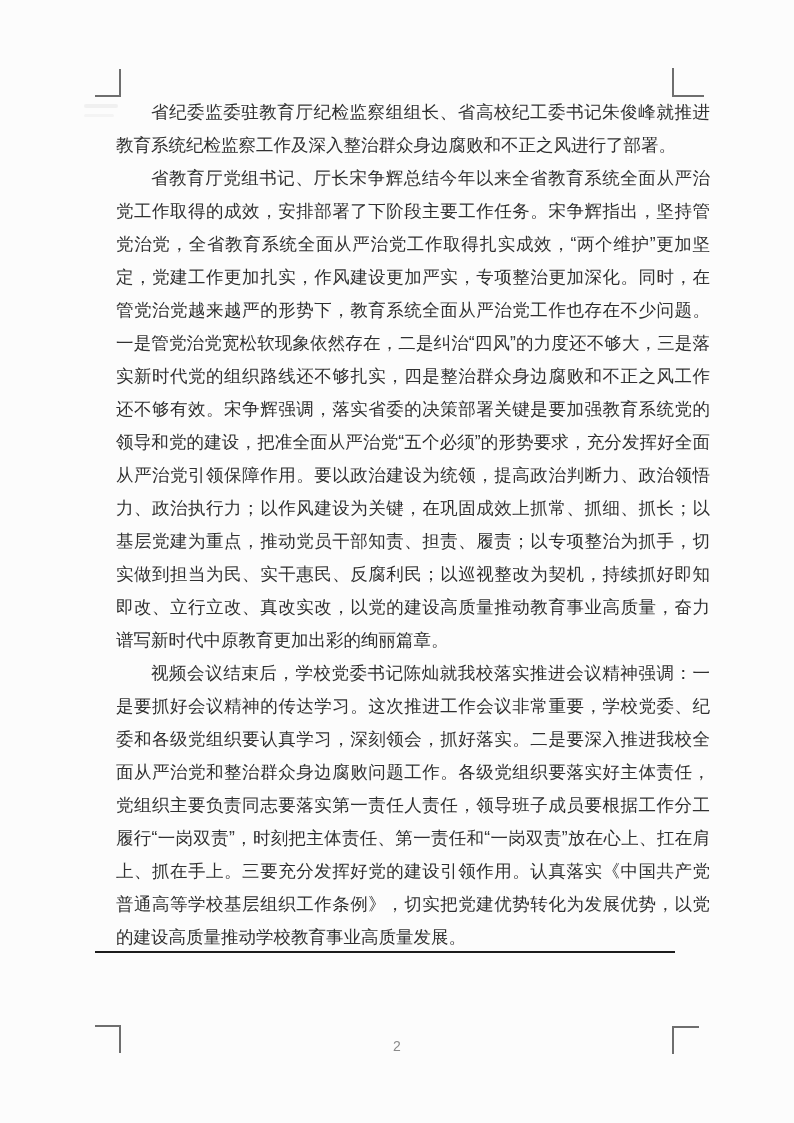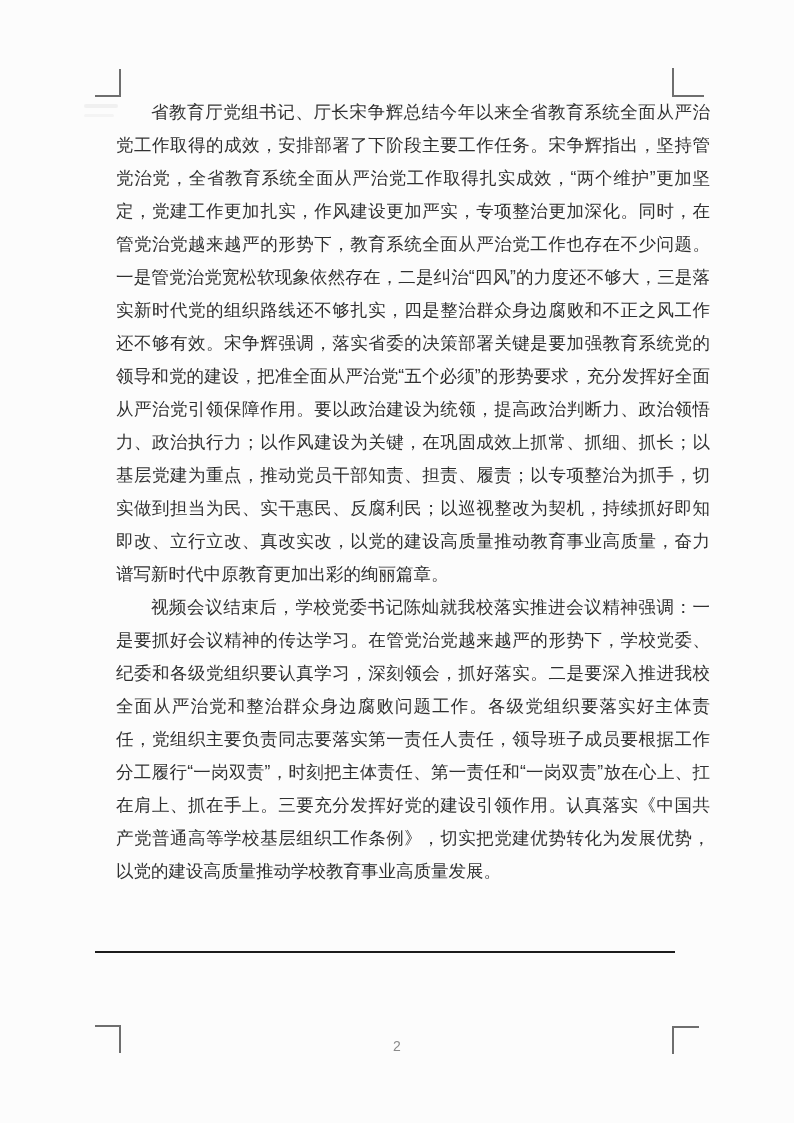--- a/index.html
+++ b/index.html
@@ -67,21 +67,22 @@
 
   <div class="mark mark-tl"></div>
   <div class="mark mark-tr"></div>
   <div class="mark mark-bl"></div>
   <div class="mark mark-br"></div>
 
   <div class="smudge smudge-1"></div>
   <div class="smudge smudge-2"></div>
 
   <div class="text-block">
+    <p>省纪委监委驻教育厅纪检监察组组长、省高校纪工委书记朱俊峰就推进教育系统纪检监察工作及深入整治群众身边腐败和不正之风进行了部署。</p>
     <p>省教育厅党组书记、厅长宋争辉总结今年以来全省教育系统全面从严治党工作取得的成效，安排部署了下阶段主要工作任务。宋争辉指出，坚持管党治党，全省教育系统全面从严治党工作取得扎实成效，“两个维护”更加坚定，党建工作更加扎实，作风建设更加严实，专项整治更加深化。同时，在管党治党越来越严的形势下，教育系统全面从严治党工作也存在不少问题。一是管党治党宽松软现象依然存在，二是纠治“四风”的力度还不够大，三是落实新时代党的组织路线还不够扎实，四是整治群众身边腐败和不正之风工作还不够有效。宋争辉强调，落实省委的决策部署关键是要加强教育系统党的领导和党的建设，把准全面从严治党“五个必须”的形势要求，充分发挥好全面从严治党引领保障作用。要以政治建设为统领，提高政治判断力、政治领悟力、政治执行力；以作风建设为关键，在巩固成效上抓常、抓细、抓长；以基层党建为重点，推动党员干部知责、担责、履责；以专项整治为抓手，切实做到担当为民、实干惠民、反腐利民；以巡视整改为契机，持续抓好即知即改、立行立改、真改实改，以党的建设高质量推动教育事业高质量，奋力谱写新时代中原教育更加出彩的绚丽篇章。</p>
-    <p>视频会议结束后，学校党委书记陈灿就我校落实推进会议精神强调：一是要抓好会议精神的传达学习。在管党治党越来越严的形势下，学校党委、纪委和各级党组织要认真学习，深刻领会，抓好落实。二是要深入推进我校全面从严治党和整治群众身边腐败问题工作。各级党组织要落实好主体责任，党组织主要负责同志要落实第一责任人责任，领导班子成员要根据工作分工履行“一岗双责”，时刻把主体责任、第一责任和“一岗双责”放在心上、扛在肩上、抓在手上。三要充分发挥好党的建设引领作用。认真落实《中国共产党普通高等学校基层组织工作条例》，切实把党建优势转化为发展优势，以党的建设高质量推动学校教育事业高质量发展。</p>
+    <p>视频会议结束后，学校党委书记陈灿就我校落实推进会议精神强调：一是要抓好会议精神的传达学习。这次推进工作会议非常重要，学校党委、纪委和各级党组织要认真学习，深刻领会，抓好落实。二是要深入推进我校全面从严治党和整治群众身边腐败问题工作。各级党组织要落实好主体责任，党组织主要负责同志要落实第一责任人责任，领导班子成员要根据工作分工履行“一岗双责”，时刻把主体责任、第一责任和“一岗双责”放在心上、扛在肩上、抓在手上。三要充分发挥好党的建设引领作用。认真落实《中国共产党普通高等学校基层组织工作条例》，切实把党建优势转化为发展优势，以党的建设高质量推动学校教育事业高质量发展。</p>
   </div>
 
   <div class="closing-rule"></div>
 
   <div class="page-number">2</div>
 
 </div>
 
 </body></html>

